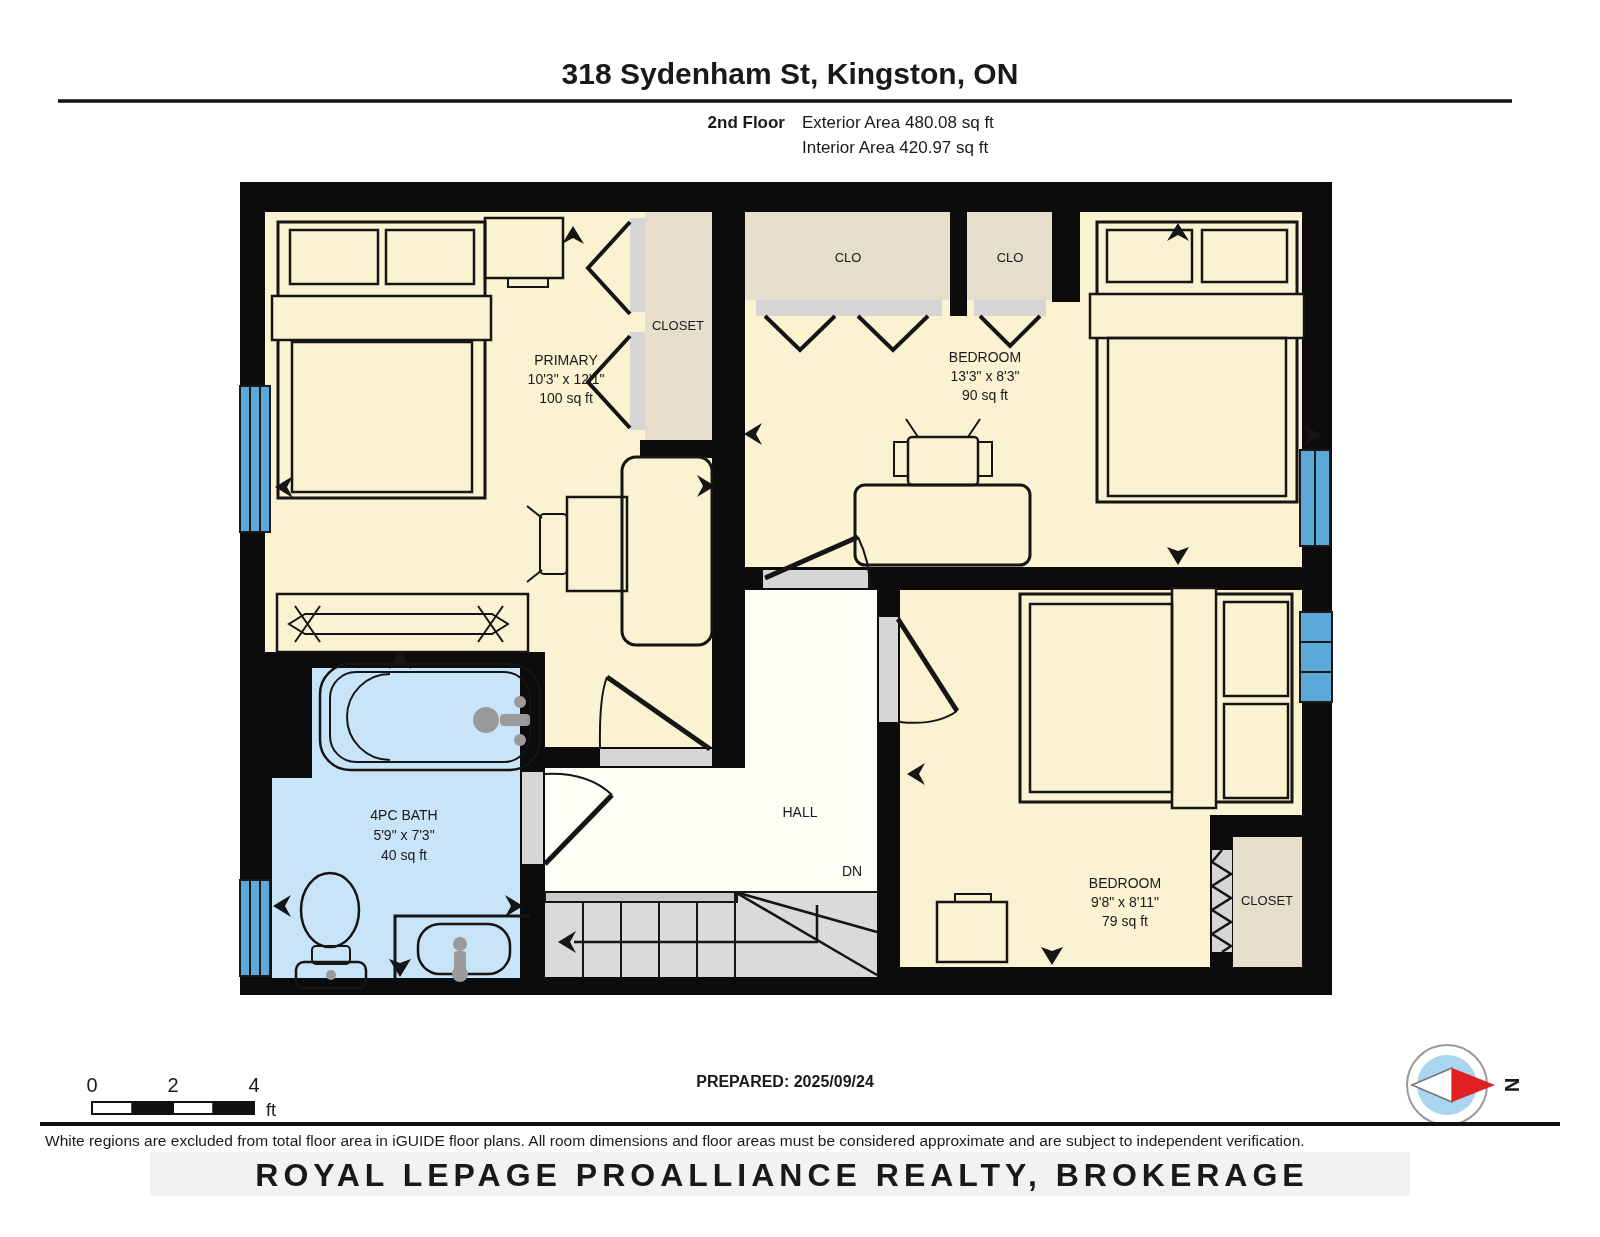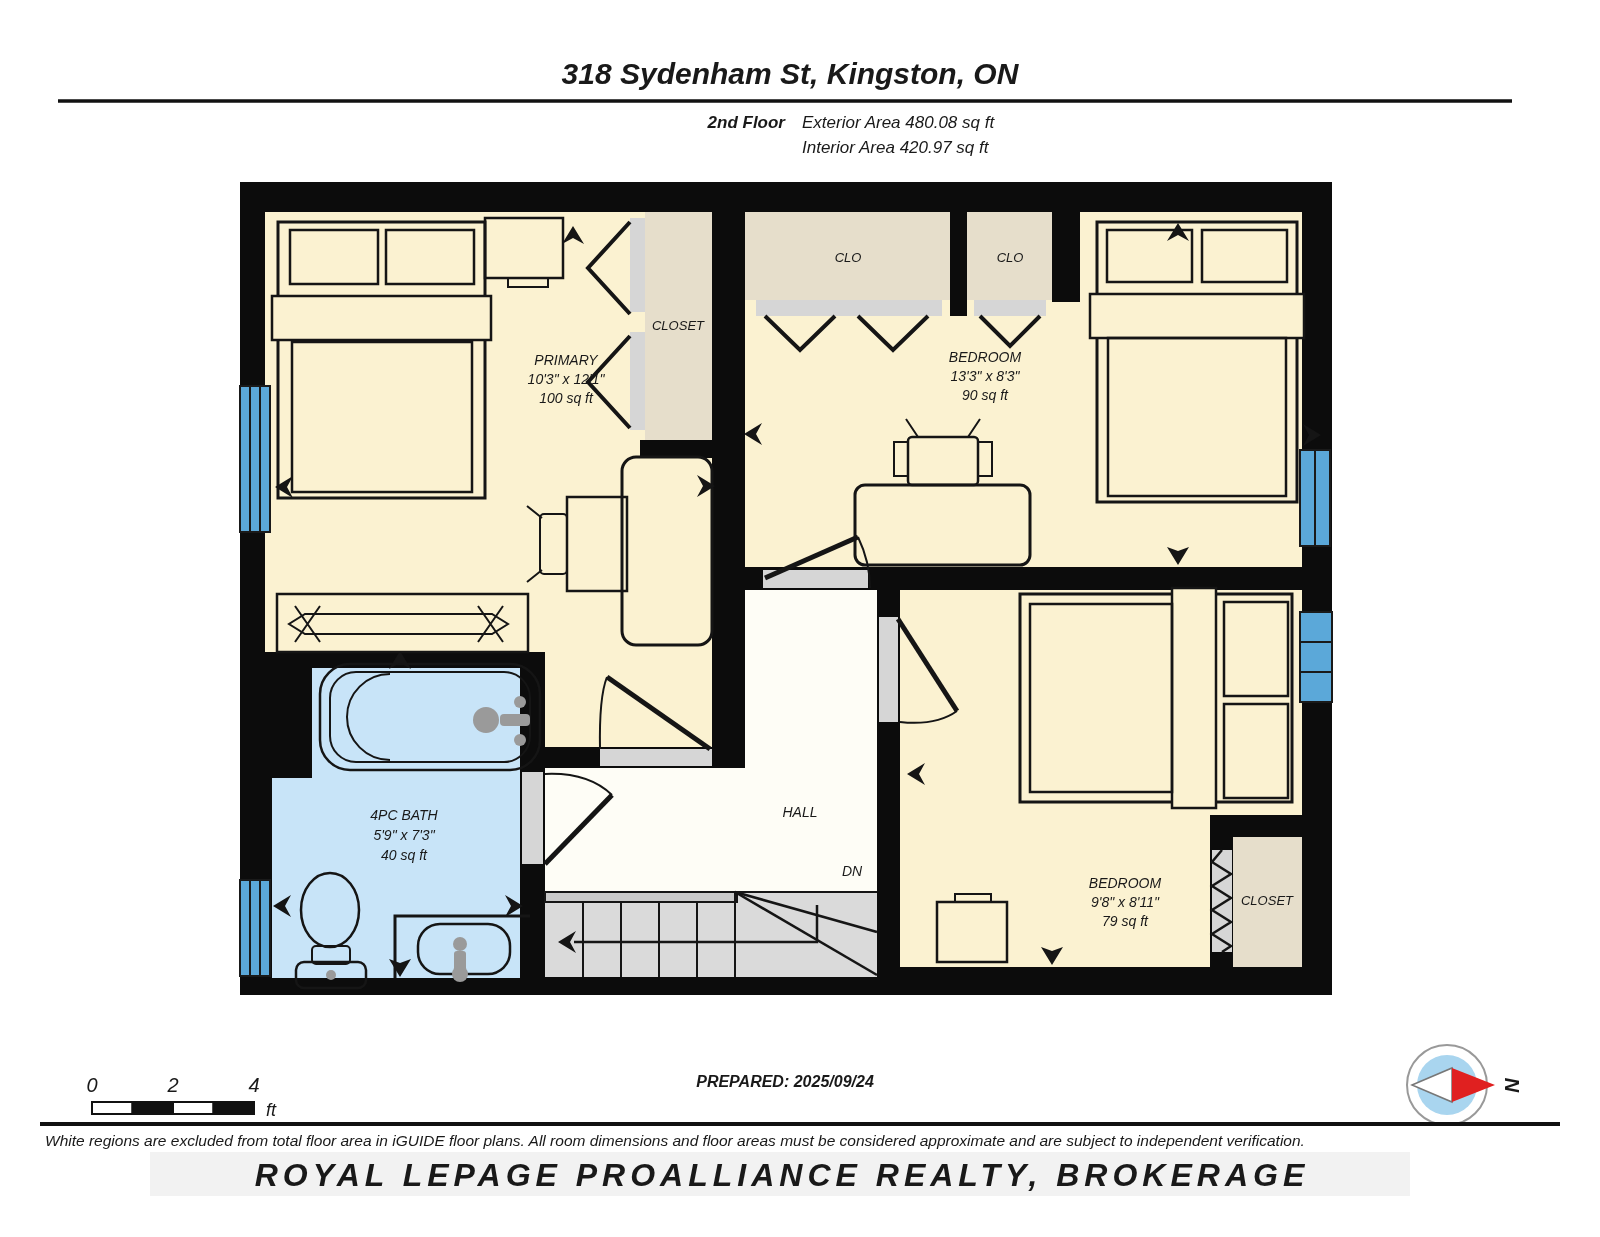--- a/index.html
+++ b/index.html
@@ -1,16 +1,16 @@
 <!DOCTYPE html>
 <html><head>
 <meta charset="utf-8">
 <style>
   html,body{margin:0;padding:0;background:#ffffff;}
-  .page{position:relative;width:1600px;height:1237px;background:#ffffff;overflow:hidden;font-style:italic;}
+  .page{position:relative;width:1600px;height:1237px;background:#ffffff;overflow:hidden;}
   svg{position:absolute;left:0;top:0;font-family:"Liberation Sans", sans-serif;}
   text{fill:#191919;}
   .title{font-size:30px;font-weight:700;}
   .floorlbl{font-size:17px;font-weight:700;}
   .areatxt{font-size:17px;}
   .lbl{font-size:14px;}
   .lblsm{font-size:13px;}
   .scaletxt{font-size:20px;}
   .fttxt{font-size:18px;}
   .prepared{font-size:16px;font-weight:700;}

